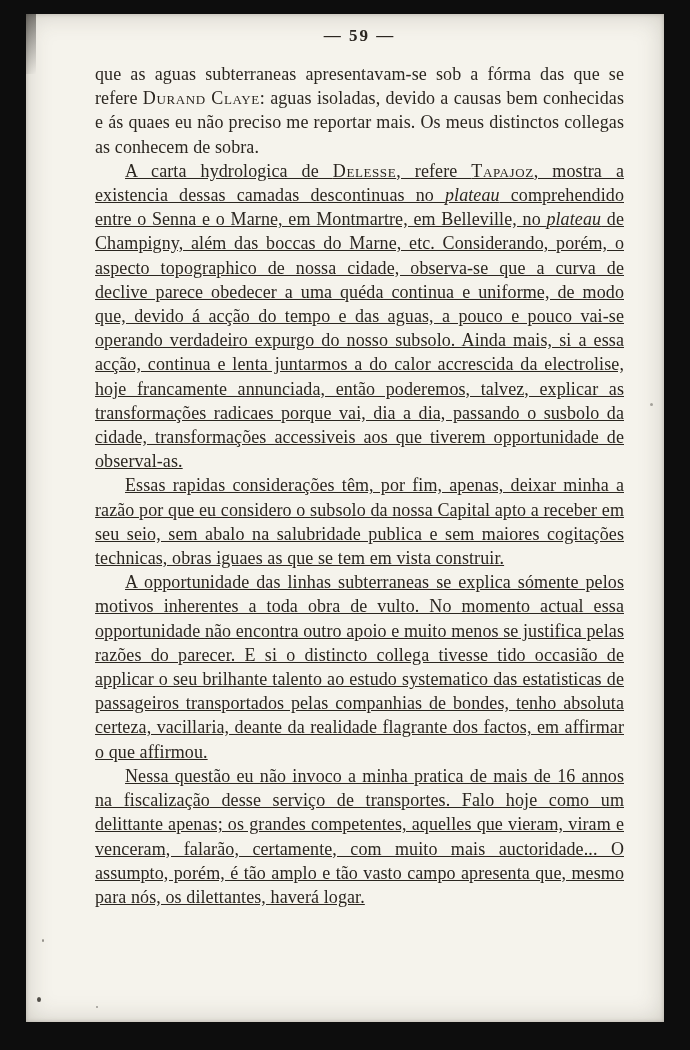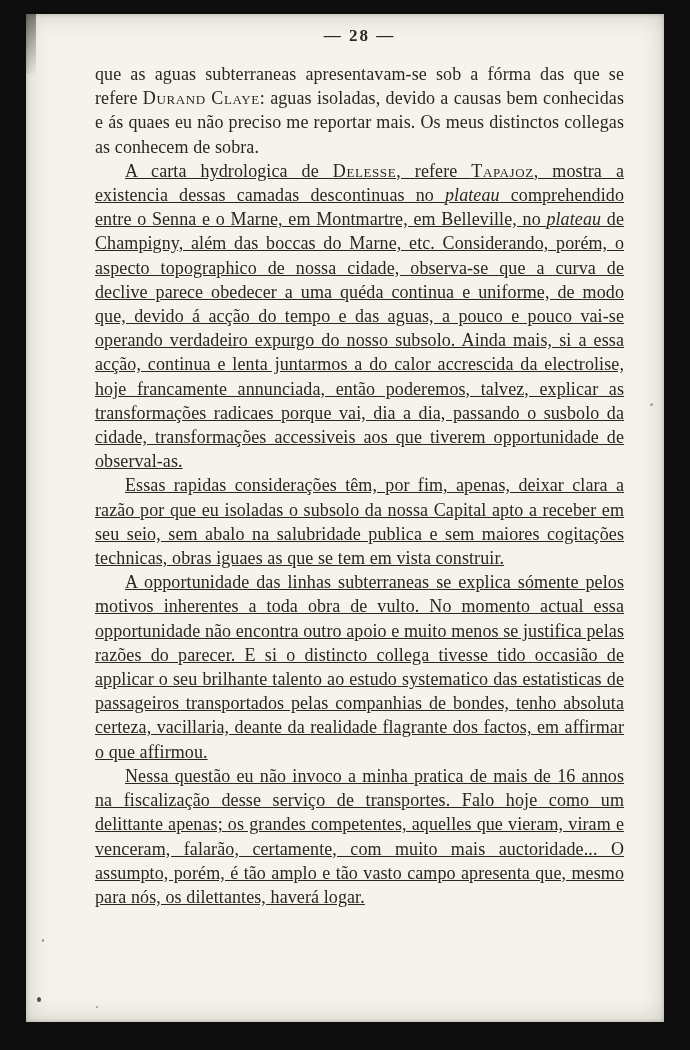--- a/index.html
+++ b/index.html
@@ -78,25 +78,25 @@
     height: 60px;
     background: linear-gradient(135deg, rgba(15,13,10,0.55), rgba(15,13,10,0));
     pointer-events: none;
   }
 </style>
 </head>
 <body>
 
 <div class="scan">
   <div class="page">
-    <div class="page-number">— 28 —</div>
+    <div class="page-number">— 59 —</div>
     <div class="body-text">
         <p><span>que as aguas subterraneas apresentavam-se sob a fórma das que se refere </span><span class="smallcaps">Durand Claye</span><span>: aguas isoladas, devido a causas bem conhecidas e ás quaes eu não preciso me reportar mais. Os meus distinctos collegas as conhecem de sobra.</span></p>
         <p class="indent"><span>A carta hydrologica de </span><span class="smallcaps">Delesse</span><span>, refere </span><span class="smallcaps">Tapajoz</span><span>, mostra a existencia dessas camadas descontinuas no </span><span class="italic">plateau</span><span> comprehendido entre o Senna e o Marne, em Montmartre, em Belleville, no </span><span class="italic">plateau</span><span> de Champigny, além das boccas do Marne, etc. Considerando, porém, o aspecto topographico de nossa cidade, observa-se que a curva de declive parece obedecer a uma quéda continua e uniforme, de modo que, devido á acção do tempo e das aguas, a pouco e pouco vai-se operando verdadeiro expurgo do nosso subsolo. Ainda mais, si a essa acção, continua e lenta juntarmos a do calor accrescida da electrolise, hoje francamente annunciada, então poderemos, talvez, explicar as transformações radicaes porque vai, dia a dia, passando o susbolo da cidade, transformações accessiveis aos que tiverem opportunidade de observal-as.</span></p>
-        <p class="indent"><span>Essas rapidas considerações têm, por fim, apenas, deixar clara a razão por que eu isoladas o subsolo da nossa Capital apto a receber em seu seio, sem abalo na salubridade publica e sem maiores cogitações technicas, obras iguaes as que se tem em vista construir.</span></p>
+        <p class="indent"><span>Essas rapidas considerações têm, por fim, apenas, deixar minha a razão por que eu considero o subsolo da nossa Capital apto a receber em seu seio, sem abalo na salubridade publica e sem maiores cogitações technicas, obras iguaes as que se tem em vista construir.</span></p>
         <p class="indent"><span>A opportunidade das linhas subterraneas se explica sómente pelos motivos inherentes a toda obra de vulto. No momento actual essa opportunidade não encontra outro apoio e muito menos se justifica pelas razões do parecer. E si o distincto collega tivesse tido occasião de applicar o seu brilhante talento ao estudo systematico das estatisticas de passageiros transportados pelas companhias de bondes, tenho absoluta certeza, vacillaria, deante da realidade flagrante dos factos, em affirmar o que affirmou.</span></p>
         <p class="indent"><span>Nessa questão eu não invoco a minha pratica de mais de 16 annos na fiscalização desse serviço de transportes. Falo hoje como um delittante apenas; os grandes competentes, aquelles que vieram, viram e venceram, falarão, certamente, com muito mais auctoridade... O assumpto, porém, é tão amplo e tão vasto campo apresenta que, mesmo para nós, os dilettantes, haverá logar.</span></p>
       </div>
   </div>
   <div class="edge-smudge"></div>
   <div class="speck s1"></div>
   <div class="speck s2"></div>
   <div class="speck s3"></div>
   <div class="speck s4"></div>
 </div>

